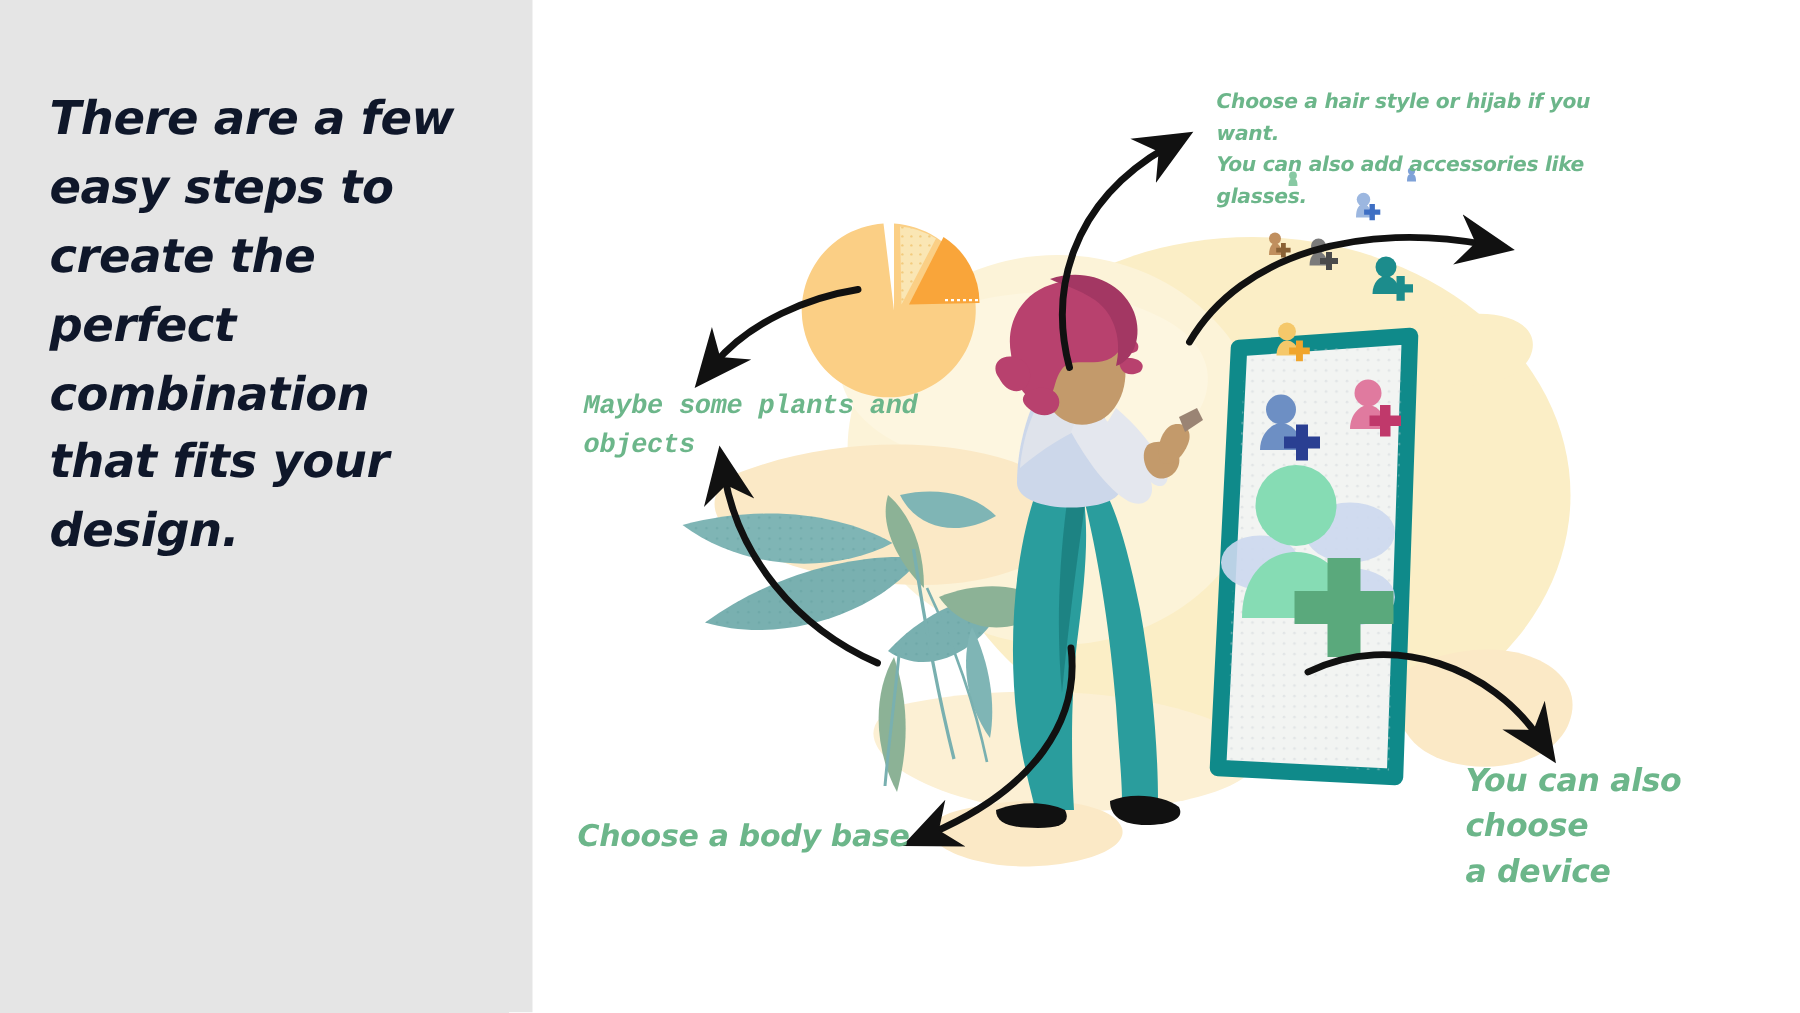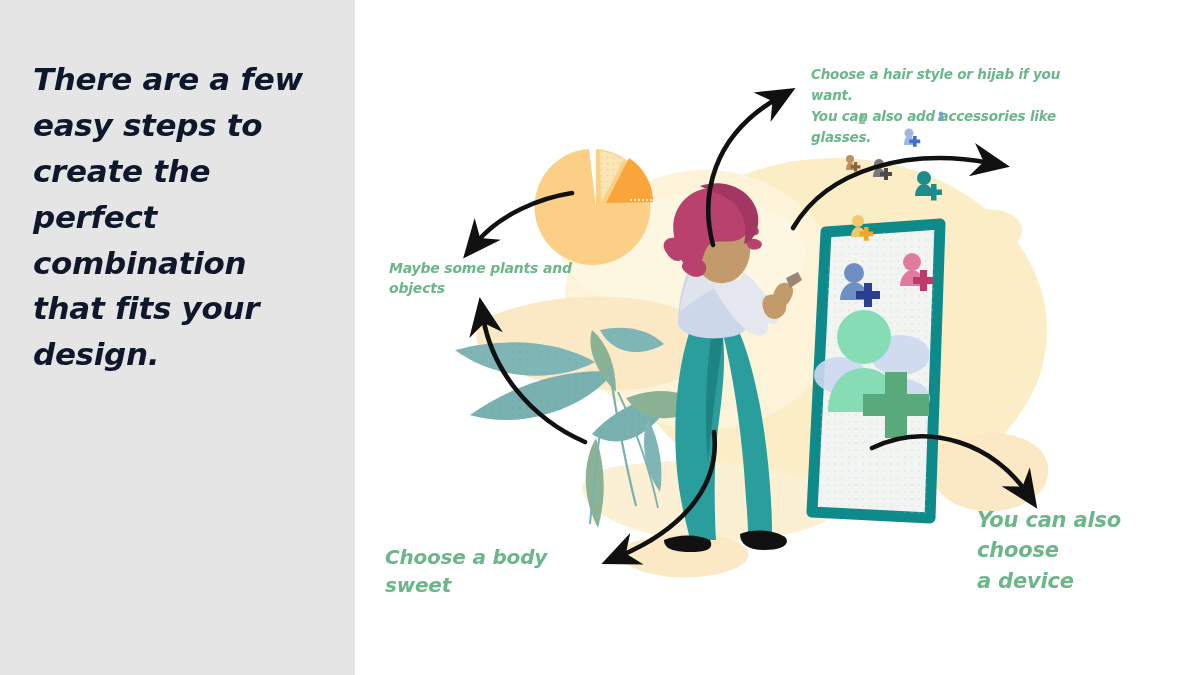--- a/index.html
+++ b/index.html
@@ -25,23 +25,23 @@
     white-space:pre-line;
   }
   .anno{
     position:absolute;
     color:#6cb68a;
     font-family:"DejaVu Sans", sans-serif;
     font-weight:bold;font-style:italic;
     white-space:pre-line;
     letter-spacing:-0.2px;
   }
-  #anno-hair{left:811px;top:64px;font-size:13.5px;line-height:1.55;width:290px;}
+  #anno-hair{left:811px;top:58px;font-size:13.5px;line-height:1.55;width:290px;}
   #anno-blob{left:1010px;top:155px;font-size:19px;line-height:1.5;width:190px;}
-  #anno-plants{left:389px;top:258px;font-size:14px;line-height:1.45;width:230px;}
+  #anno-plants{left:389px;top:258px;font-size:18px;line-height:1.45;width:230px;font-family:Liberation Mono, monospace;}
   #anno-body{left:385px;top:543px;font-size:20px;line-height:1.4;width:230px;}
   #anno-device{left:977px;top:505px;font-size:21px;line-height:1.45;width:225px;}
   svg.art{position:absolute;left:0;top:0;width:1200px;height:675px;pointer-events:none;}
 </style>
 </head>
 <body>
 
 <div id="stage">
 
   <div class="left-panel"></div>
@@ -211,18 +211,18 @@
     </g>
   </svg>
 
   <div class="anno" id="anno-hair">Choose a hair style or hijab if you want.
 You can also add accessories like glasses.</div>
 
 
   <div class="anno" id="anno-plants">Maybe some plants and
 objects</div>
 
-  <div class="anno" id="anno-body">Choose a body sweet</div>
+  <div class="anno" id="anno-body">Choose a body base</div>
 
   <div class="anno" id="anno-device">You can also choose
 a device</div>
 
 </div>
 
 </body></html>

